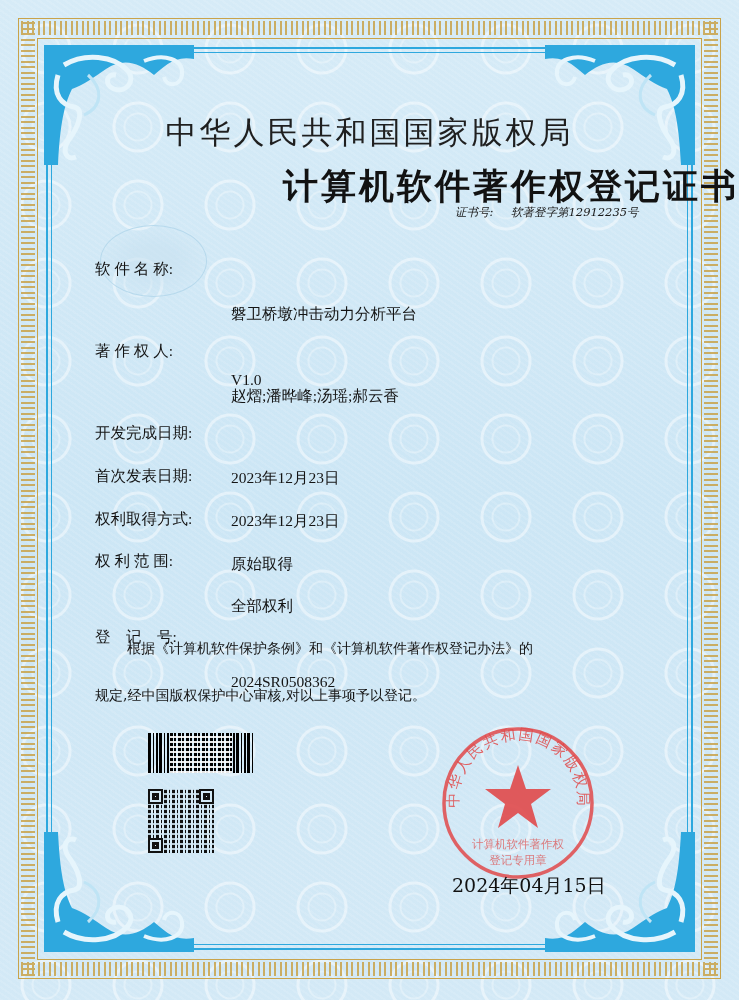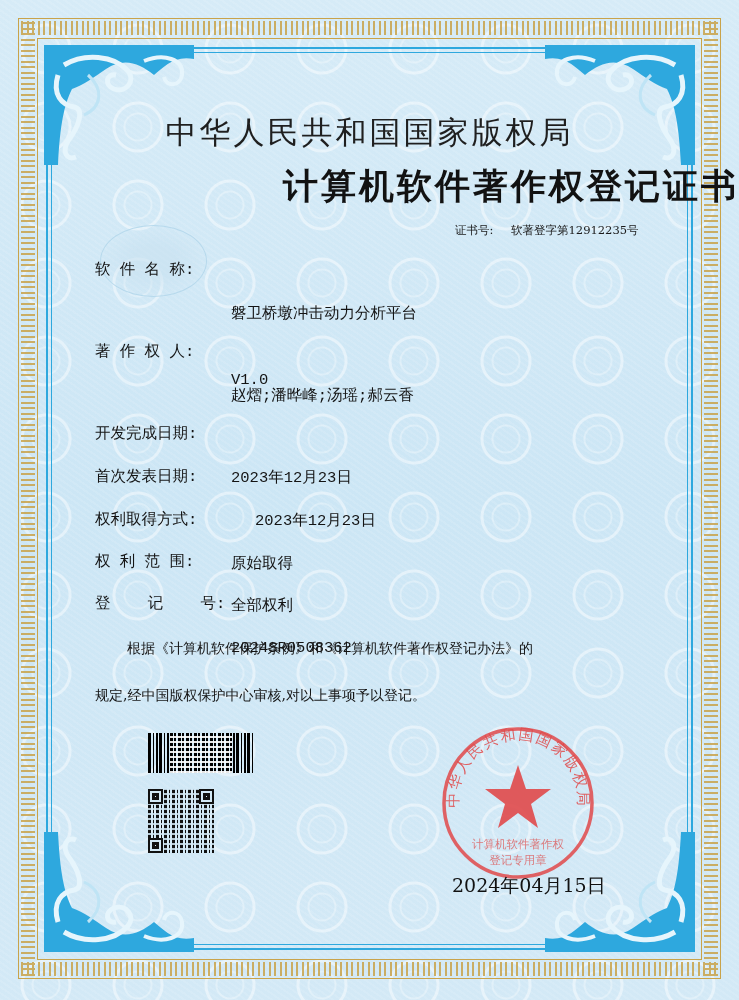--- a/index.html
+++ b/index.html
@@ -60,32 +60,33 @@
       position: absolute; left: 0; right: 0; top: 112px; text-align: center;
       font-family: "DejaVu Sans", "Liberation Sans", sans-serif;
       font-size: 31px; letter-spacing: 3px; color: #1f1f1f;
     }
     .header-title {
       position: absolute; left: 0; right: 0; top: 163px; text-align: right;
       font-family: "DejaVu Serif", "Liberation Serif", serif;
       font-weight: bold; font-size: 35px; letter-spacing: 3px; color: #121212;
     }
     .cert-no {
-      position: absolute; left: 455px; top: 223px; font-size: 11.5px; color: #1a1a1a;
+      position: absolute; left: 455px; top: 205px; font-size: 11.5px; color: #1a1a1a;
       font-family: "DejaVu Serif", serif;
+      font-style: italic;
     }
     .cert-no .lbl { margin-right: 14px; }
     .emblem {
       position: absolute; left: 100px; top: 225px; width: 105px; height: 70px;
       border-radius: 50%; border: 1.5px solid rgba(180,215,235,0.9);
       background: radial-gradient(ellipse at center, rgba(200,225,240,0.6) 0 30%, transparent 70%);
     }
     .field {
       position: absolute; left: 95px; font-size: 15.5px; display: flex;
-      font-family: Liberation Mono, monospace;
+      font-family: Liberation Serif, serif;
     }
     .field .label { width: 136px; white-space: pre; }
     .field .value { white-space: pre; line-height: 22px; }
     .field .value span { display: block; }
     .body-text {
       position: absolute; left: 95px; width: 570px; font-size: 14px;
       font-family: "DejaVu Serif", "Liberation Serif", serif;
     }
     .body-text.l1 { top: 640px; text-indent: 32px; }
     .body-text.l2 { top: 687px; }
@@ -196,42 +197,42 @@
   </div>
 </div>
 
 <div class="field" style="top:423px;">
   <div class="label">开发完成日期:</div>
   <div class="value">
     <span>2023年12月23日</span>
   </div>
 </div>
 
-<div class="field" style="top:466px;gap:24px;">
+<div class="field" style="top:466px;">
   <div class="label">首次发表日期:</div>
   <div class="value">
     <span>2023年12月23日</span>
   </div>
 </div>
 
 <div class="field" style="top:509px;">
   <div class="label">权利取得方式:</div>
   <div class="value">
     <span>原始取得</span>
   </div>
 </div>
 
 <div class="field" style="top:551px;">
   <div class="label">权 利 范 围:</div>
   <div class="value">
     <span>全部权利</span>
   </div>
 </div>
 
-<div class="field" style="top:593px;">
+<div class="field" style="top:627px;">
   <div class="label">登    记    号:</div>
   <div class="value">
     <span>2024SR0508362</span>
   </div>
 </div>
 
 <div class="body-text l1">根据《计算机软件保护条例》和《计算机软件著作权登记办法》的</div>
 <div class="body-text l2">规定,经中国版权保护中心审核,对以上事项予以登记。</div>
 
 <div class="barcode">

